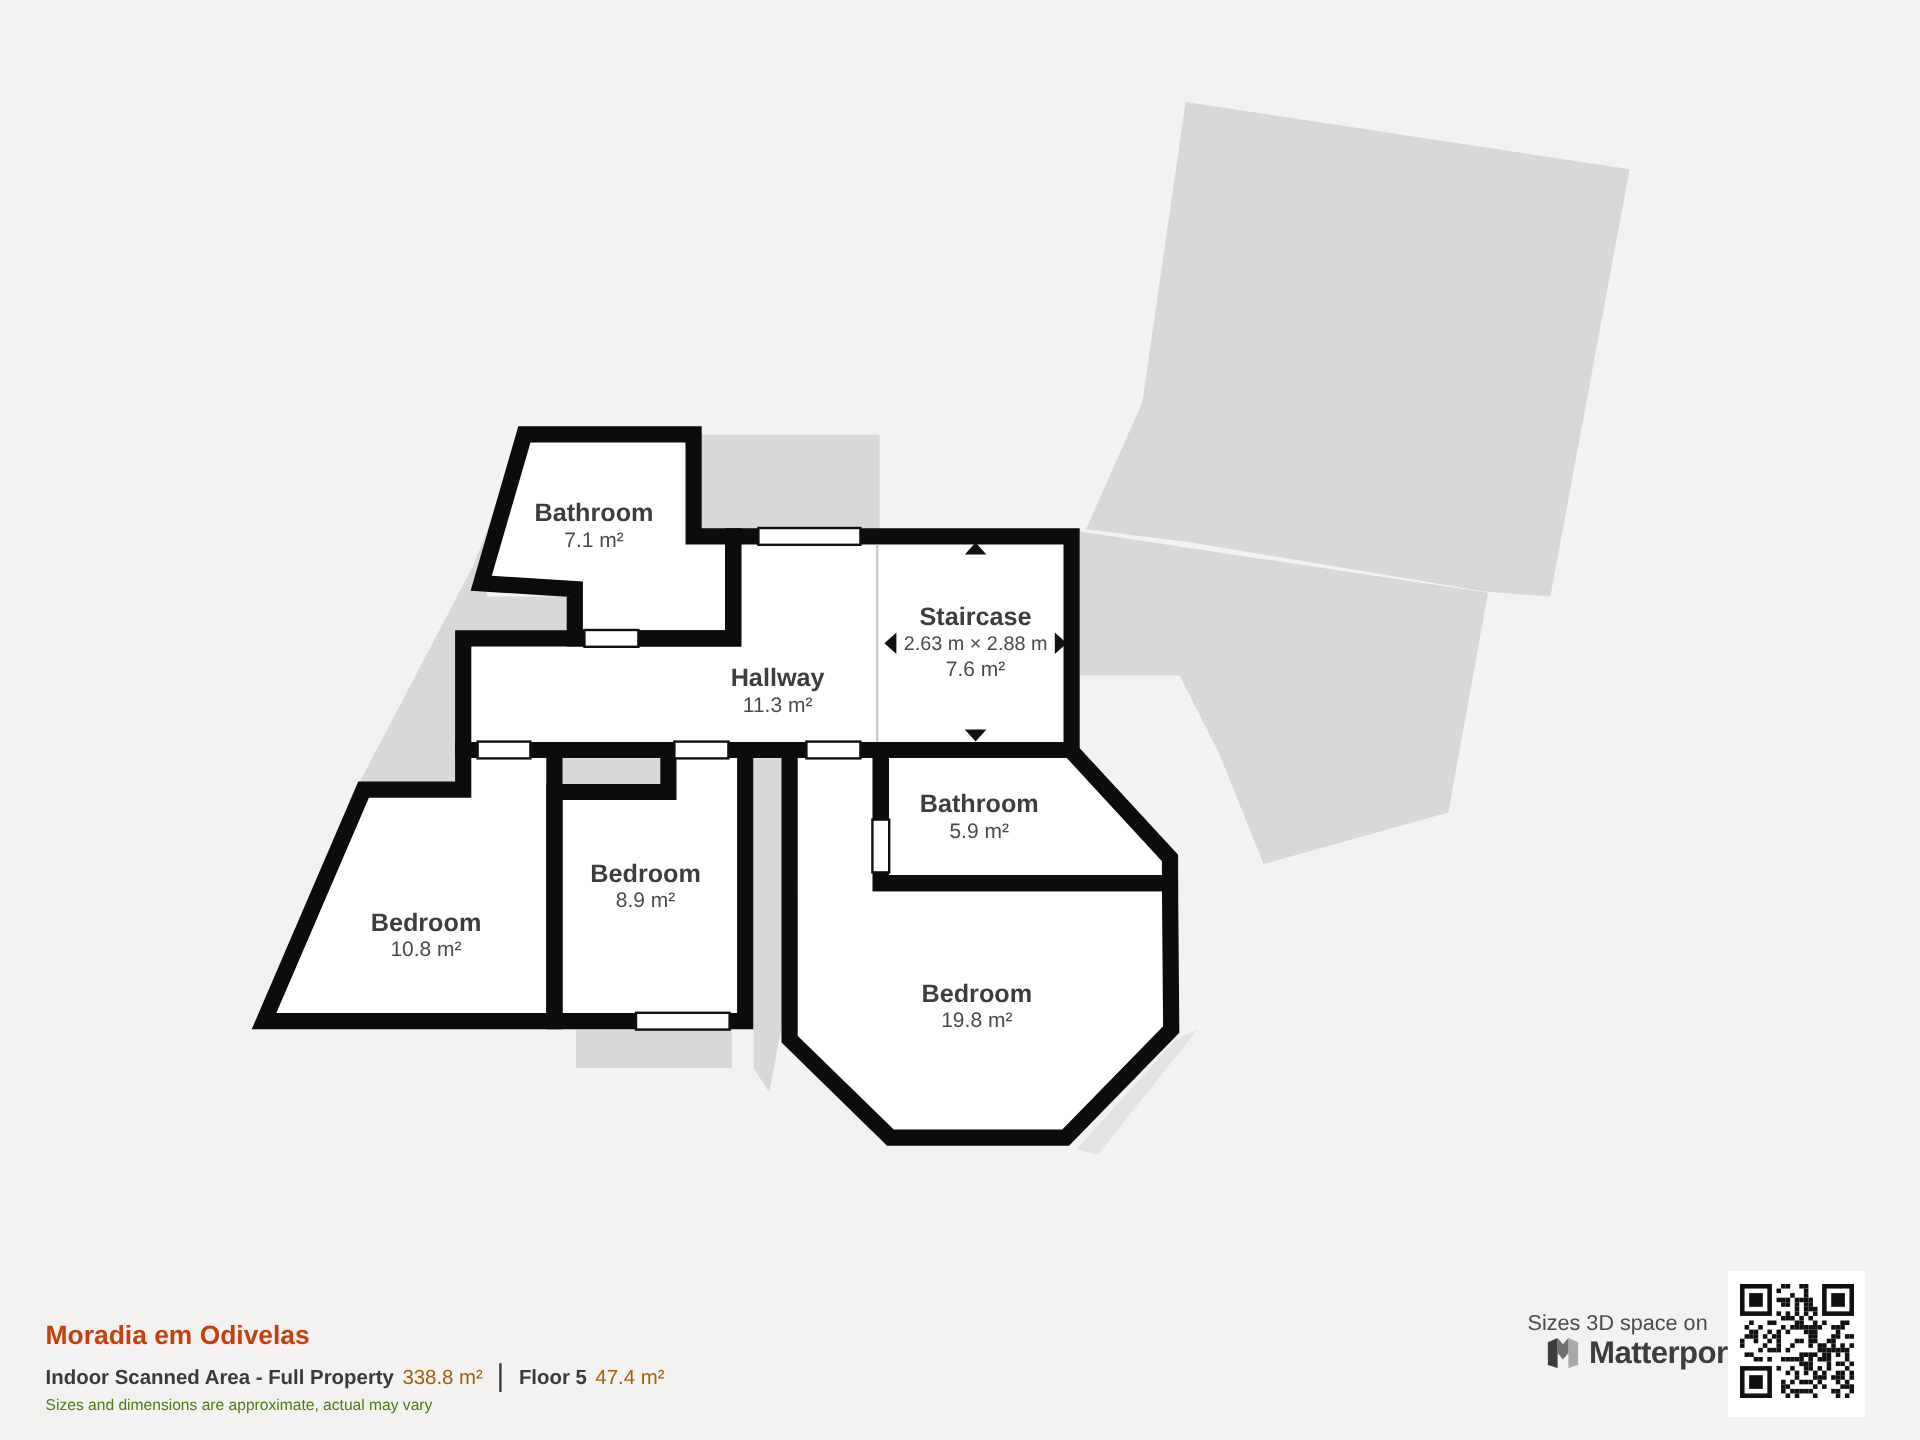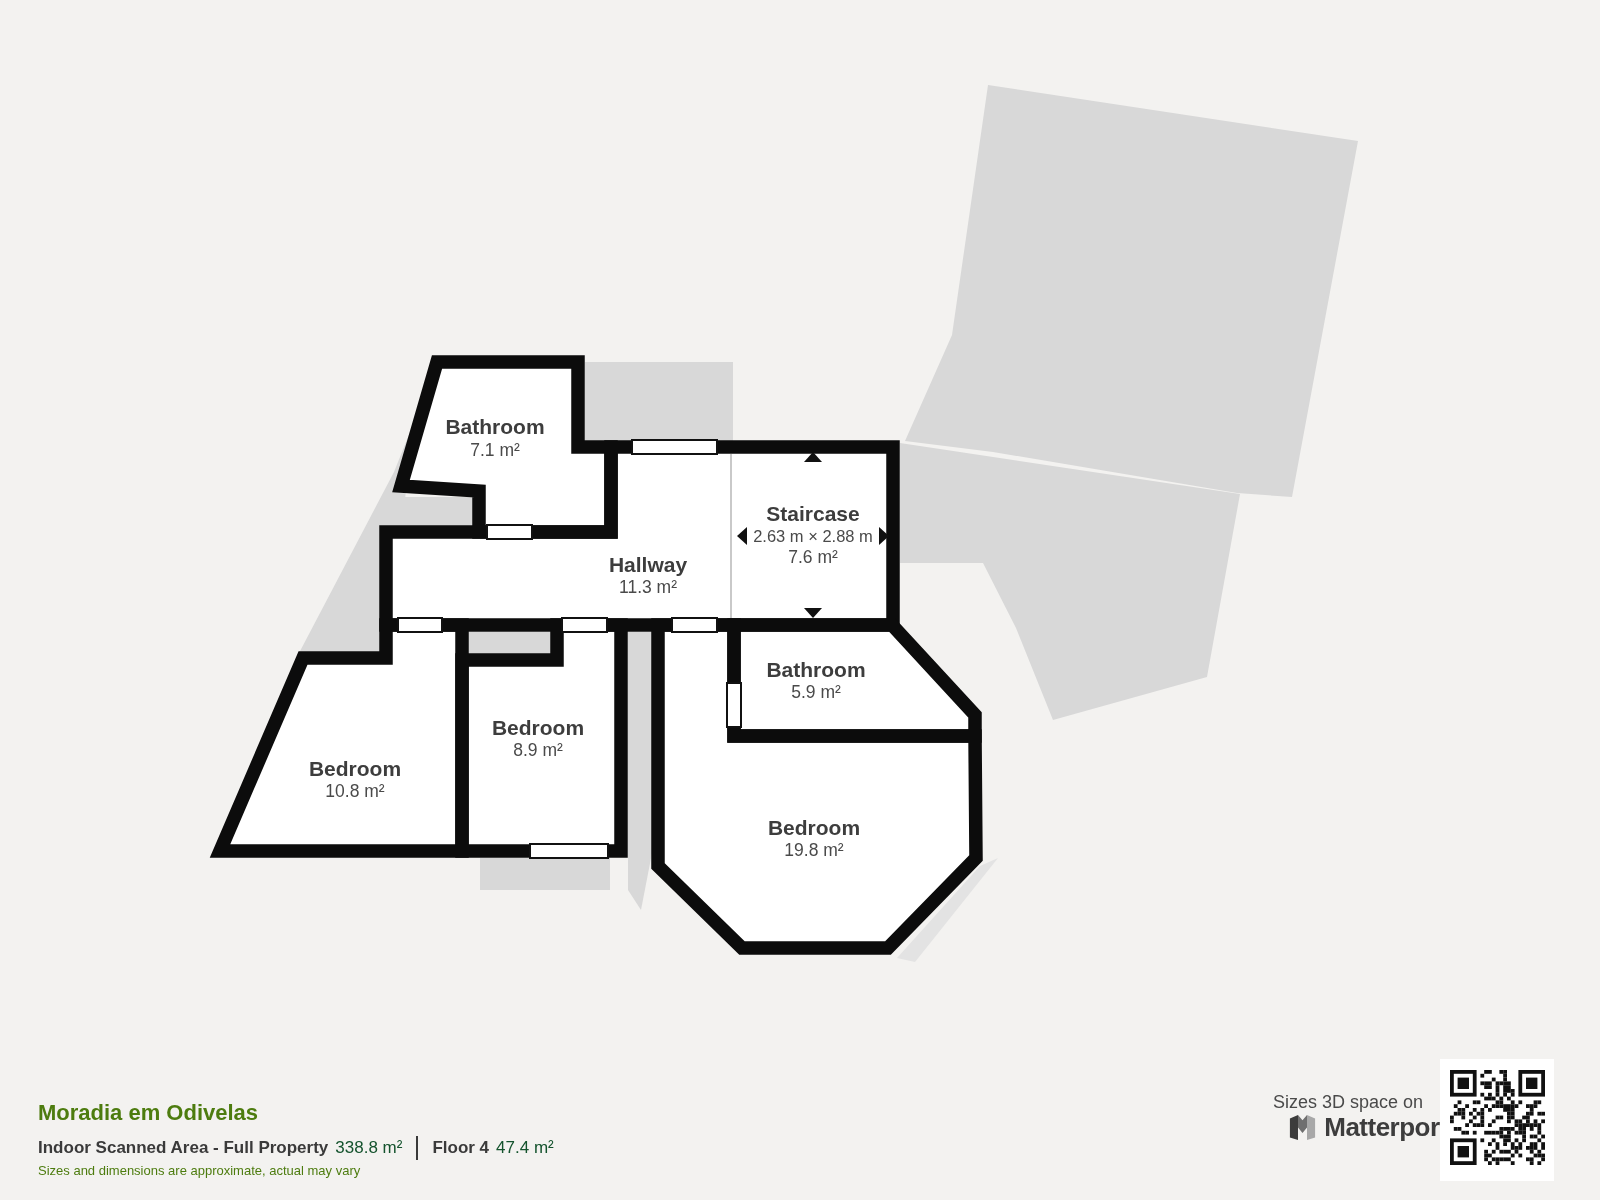--- a/index.html
+++ b/index.html
@@ -16,24 +16,24 @@
   .opening{fill:#ffffff;stroke:#111111;stroke-width:2;}
   .divider{stroke:#c9c9c9;stroke-width:2;}
   .arrow{fill:#111111;}
   .room-name{font-size:21px;font-weight:bold;fill:#3d3d3d;text-anchor:middle;}
   .room-area{font-size:17.5px;fill:#4a4a4a;text-anchor:middle;}
   .room-dims{font-size:16.5px;fill:#4a4a4a;text-anchor:middle;}
 
   .report-bar{position:absolute;left:38px;top:1062px;width:460px;height:30px;background:#242424;
       display:flex;align-items:center;gap:11px;padding-left:13px;box-sizing:border-box;}
   .report-bar-label{color:#ffffff;font-size:15.5px;font-weight:bold;}
-  .property-name{position:absolute;left:38px;top:1100px;font-size:22px;font-weight:bold;color:#4d7c0f;}
+  .property-name{position:absolute;left:38px;top:1100px;font-size:22px;font-weight:bold;color:#c2410c;}
   .info-line{position:absolute;left:38px;top:1136px;display:flex;align-items:center;font-size:17px;justify-content:center;}
   .info-label{font-weight:bold;color:#3a3a3a;margin-right:7px;}
-  .info-value{color:#14532d;}
+  .info-value{color:#a16207;}
   .info-sep{width:2px;height:24px;background:#3a3a3a;margin:0 14px;}
   .disclaimer{position:absolute;left:38px;top:1163px;font-size:13px;color:#4d7c0f;}
 
   .visit-label{position:absolute;left:1258px;top:1092px;width:180px;text-align:center;
       font-size:18px;color:#4a4a4a;}
   .brand-row{position:absolute;left:1273px;top:1112px;width:190px;display:flex;
       justify-content:center;align-items:center;gap:7px;}
   .brand-text{font-size:26px;font-weight:bold;color:#3d3d3d;letter-spacing:-0.5px;}
   .qr-box{position:absolute;left:1440px;top:1059px;width:114px;height:122px;background:#ffffff;}
   .qr-box svg{margin:11px 0 0 10px;}
@@ -127,21 +127,21 @@
     </g>
   </svg>
 
 
   <div class="property-name">Moradia em Odivelas</div>
 
   <div class="info-line">
     <span class="info-label">Indoor Scanned Area - Full Property</span>
     <span class="info-value">338.8 m²</span>
     <span class="info-sep"></span>
-    <span class="info-label">Floor 4</span>
+    <span class="info-label">Floor 5</span>
     <span class="info-value">47.4 m²</span>
   </div>
 
   <div class="disclaimer">Sizes and dimensions are approximate, actual may vary</div>
 
   <div class="visit-label">Sizes 3D space on</div>
   <div class="brand-row">
     <svg width="29" height="27" viewBox="0 0 32 30">
       <polygon points="2,5 11,1 11,29 2,26" fill="#3c3c3c"></polygon>
       <polygon points="21,1 30,5 30,26 21,29" fill="#a8a8a8"></polygon>

